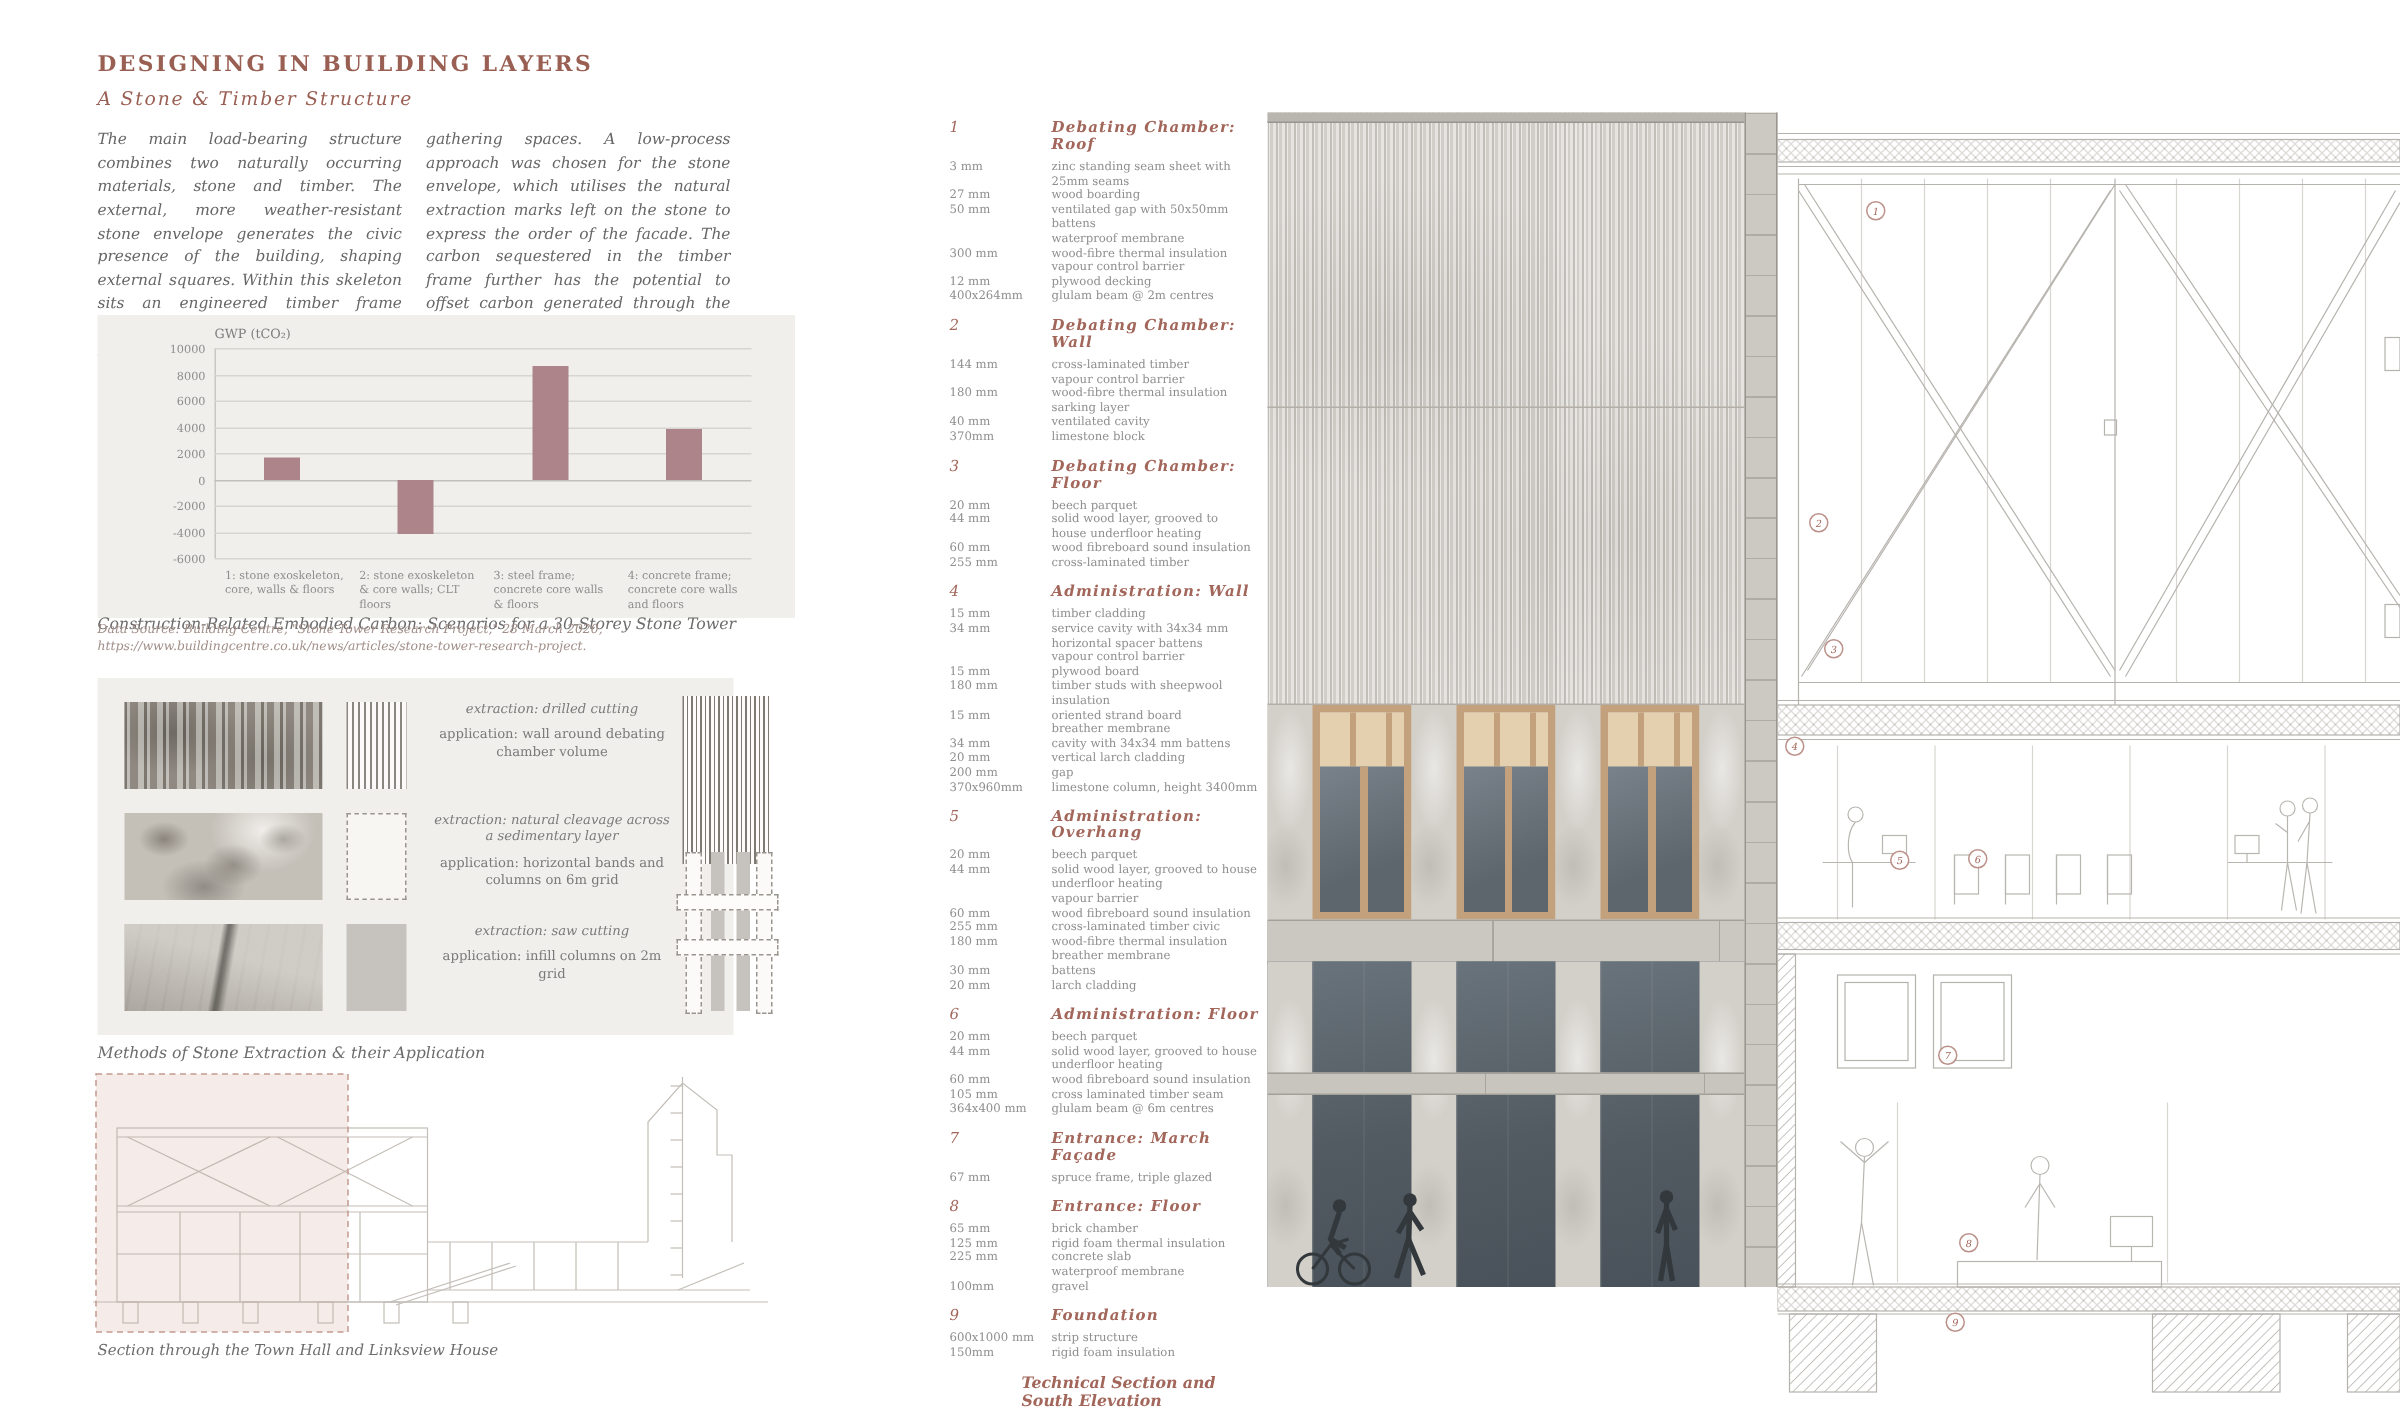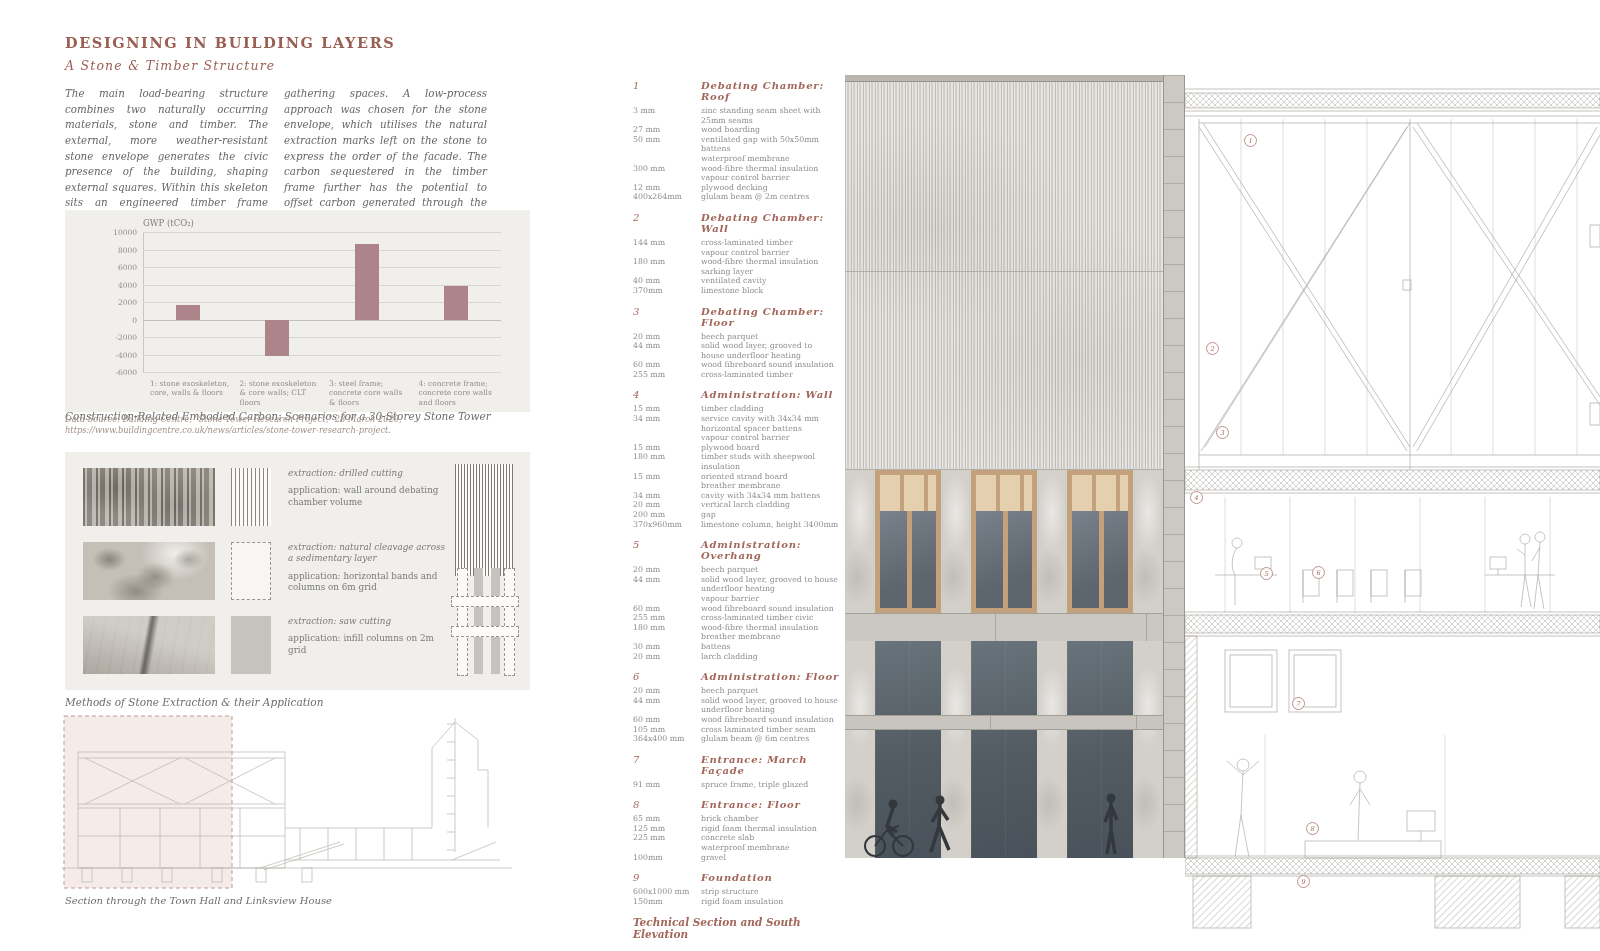--- a/index.html
+++ b/index.html
@@ -20,21 +20,21 @@
   .gridline{position:absolute;height:1px;background:#d7d5d2;left:78px;width:358px;}
   .ytick{position:absolute;width:46px;text-align:right;font-size:7.5px;color:#8d8d8d;left:26px;}
   .bar{position:absolute;width:24px;background:#ac8489;}
   .xlab{position:absolute;width:82px;font-size:7.4px;line-height:1.25;color:#8d8d8d;}
   .plot-edge{position:absolute;left:78px;top:22px;width:1px;height:140px;background:#c9c7c4;}
   .chart-caption{left:65px;top:398px;width:470px;font-size:10.5px;font-style:italic;color:#6c6c6c;margin-top:12px;}
   .chart-source{left:65px;top:414px;width:450px;font-size:8.3px;font-style:italic;
                 color:#a18e88;line-height:1.35;}
 
   
-  .methods-panel{left:65px;top:452px;width:465px;height:238px;background:#f1efec;}
+  .methods-panel{left:65px;top:452px;width:424px;height:238px;background:#f1efec;text-align:center;}
   .m-row{position:absolute;left:18px;height:60px;}
   .tex{position:absolute;width:132px;height:58px;}
   .tex1{background:
     repeating-linear-gradient(90deg, rgba(70,65,58,.35) 0 2px, rgba(255,255,255,.4) 2px 4px,
       rgba(110,104,96,.25) 4px 9px, rgba(230,228,224,.5) 9px 13px),
     radial-gradient(ellipse 60px 40px at 25% 35%, rgba(60,56,50,.45), transparent 70%),
     radial-gradient(ellipse 70px 50px at 70% 65%, rgba(60,56,50,.35), transparent 70%), #9a948c;}
   .tex2{background:
     radial-gradient(ellipse 26px 18px at 20% 30%, rgba(80,74,66,.5), transparent 65%),
     radial-gradient(ellipse 30px 22px at 55% 60%, rgba(90,84,76,.45), transparent 65%),
@@ -62,21 +62,21 @@
   .methods-caption{left:65px;top:696px;font-size:10.5px;font-style:italic;color:#6c6c6c;}
   .town-caption{left:65px;top:895px;font-size:10px;font-style:italic;color:#6c6c6c;}
 
   
   .legend-col{left:633px;top:80px;width:208px;}
   .legend-item{margin-bottom:10px;}
   .legend-head{display:grid;grid-template-columns:68px 1fr;margin-bottom:4px;}
   .legend-num{font-size:10px;font-style:italic;color:#a2665a;}
   .legend-title{font-size:10px;font-style:italic;font-weight:bold;letter-spacing:.8px;color:#a2665a;}
   .legend-row{display:grid;grid-template-columns:68px 1fr;font-size:7.8px;line-height:9.6px;color:#8e8e8e;}
-  .legend-caption{font-size:10.5px;font-style:italic;font-weight:bold;color:#a2665a;margin-top:8px;}
+  .legend-caption{font-size:10.5px;font-style:italic;font-weight:bold;color:#a2665a;margin-top:8px;margin-left:48px;}
 
   
   .facade{left:845px;top:75px;width:318px;height:855px;}
   .stripes{position:absolute;left:0;top:0;width:318px;height:395px;background-color:#dbd8d3;
     background-image:
       repeating-linear-gradient(90deg, rgba(92,87,80,.20) 0 1px, rgba(255,255,255,.45) 1px 2px,
         rgba(150,145,138,.14) 2px 4px, rgba(255,255,255,.3) 4px 6px),
       radial-gradient(ellipse 200px 150px at 28% 38%, rgba(120,115,107,.14), transparent 70%),
       radial-gradient(ellipse 240px 190px at 72% 72%, rgba(120,115,107,.12), transparent 70%);}
   .joint{position:absolute;left:0;width:318px;height:1px;background:#b3afa8;}
@@ -470,21 +470,21 @@
           <div>364x400 mm</div>
           <div>glulam beam @ 6m centres</div>
         </div>
       </div>
       <div class="legend-item">
         <div class="legend-head">
           <div class="legend-num">7</div>
           <div class="legend-title">Entrance: March Façade</div>
         </div>
         <div class="legend-row">
-          <div>91 mm</div>
+          <div>67 mm</div>
           <div>spruce frame, triple glazed</div>
         </div>
       </div>
       <div class="legend-item">
         <div class="legend-head">
           <div class="legend-num">8</div>
           <div class="legend-title">Entrance: Floor</div>
         </div>
         <div class="legend-row">
           <div>65 mm</div>

